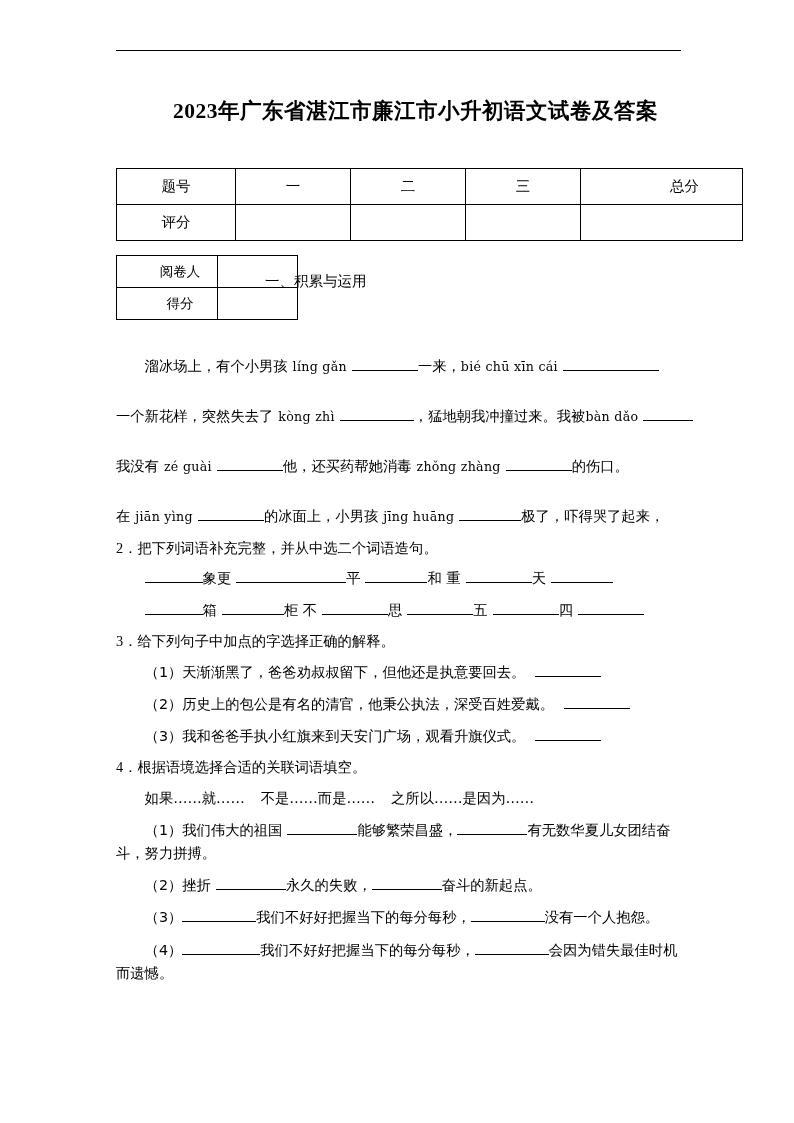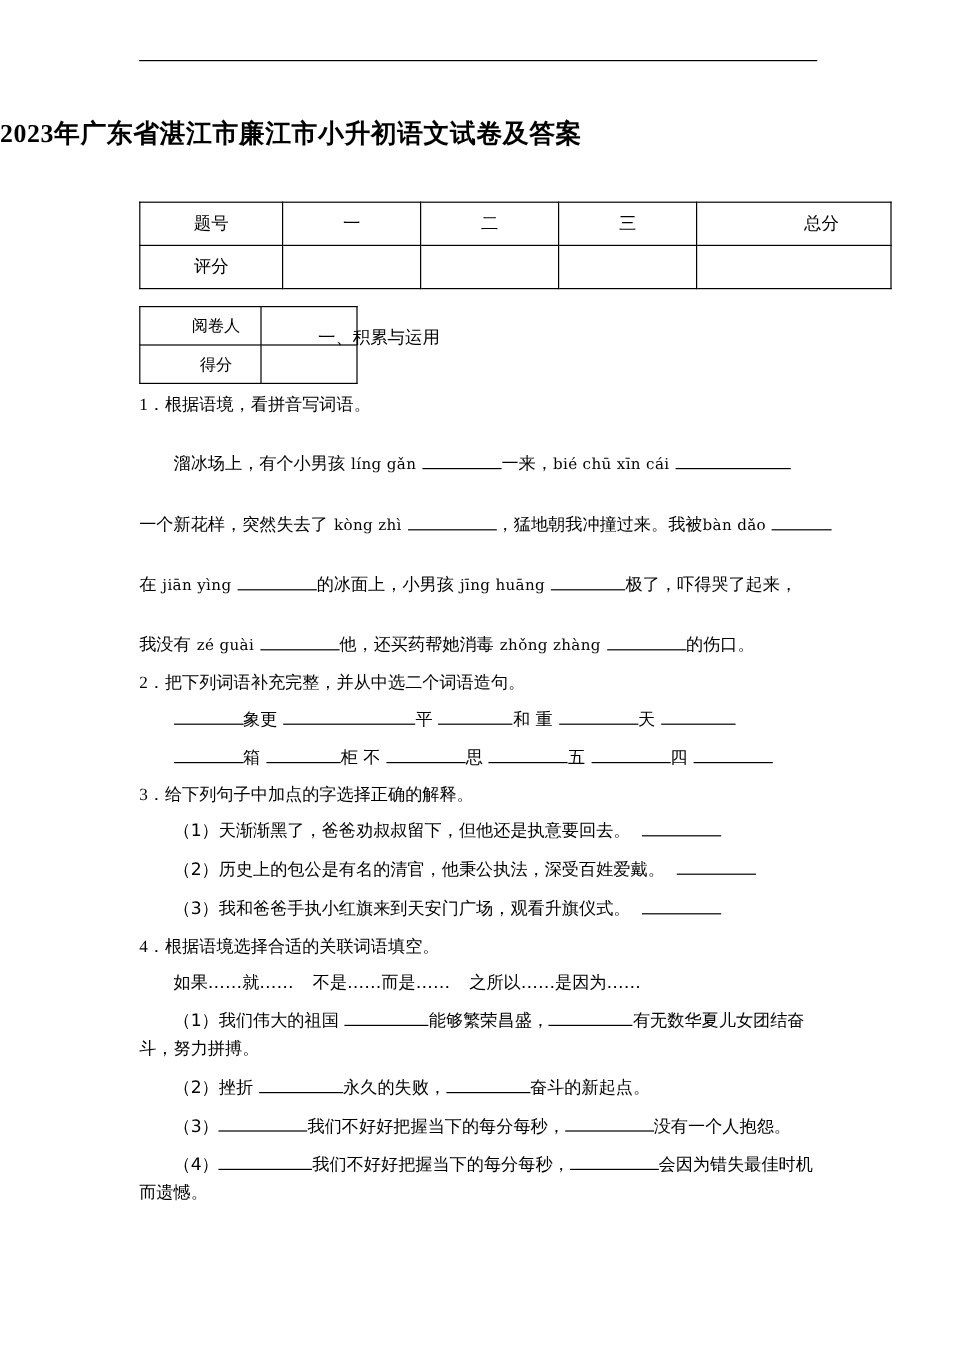--- a/index.html
+++ b/index.html
@@ -29,21 +29,21 @@
     width: 565px;
     height: 0;
     border-top: 1.6px solid #000;
   }
   
   .doc-title {
     position: absolute;
     left: 0;
     top: 96px;
     width: 658px;
-    text-align: left;
+    text-align: right;
     font-size: 21.5px;
     font-weight: bold;
     letter-spacing: 0.5px;
     font-family: "Liberation Serif", "DejaVu Serif", serif;
   }
   
   .id-line {
     position: absolute;
     left: 116px;
     top: 142px;
@@ -215,29 +215,28 @@
         <td class="g1"></td>
       </tr>
     </tbody>
       </table>
   </div>
 
   <div class="section-head">一、积累与运用</div>
 
   <div class="content">
 
-    <p class="q-stem"><span class="q-num">1．</span><span>根据语境，看拼音写词语。</span></p>
 
     <p class="para indent nowrap"><span>溜冰场上，有个小男孩</span><span class="sp"></span><span class="py">líng gǎn</span><span class="sp"></span><span class="bl w66"></span><span>一来，</span><span class="py">bié chū xīn cái</span><span class="sp"></span><span class="bl w96"></span></p>
 
     <p class="para nowrap"><span>一个新花样，突然失去了</span><span class="sp"></span><span class="py">kòng zhì</span><span class="sp"></span><span class="bl w74"></span><span>，猛地朝我冲撞过来。我被</span><span class="py">bàn dǎo</span><span class="sp"></span><span class="bl w50"></span></p>
 
+    <p class="para nowrap"><span>我没有</span><span class="sp"></span><span class="py">zé guài</span><span class="sp"></span><span class="bl w66"></span><span>他，还买药帮她消毒</span><span class="sp"></span><span class="py">zhǒng zhàng</span><span class="sp"></span><span class="bl w66"></span><span>的伤口。</span></p>
+
     <p class="para nowrap"><span>在</span><span class="sp"></span><span class="py">jiān yìng</span><span class="sp"></span><span class="bl w66"></span><span>的冰面上，小男孩</span><span class="sp"></span><span class="py">jīng huāng</span><span class="sp"></span><span class="bl w62"></span><span>极了，吓得哭了起来，</span></p>
-
-    <p class="para nowrap"><span>我没有</span><span class="sp"></span><span class="py">zé guài</span><span class="sp"></span><span class="bl w66"></span><span>他，还买药帮她消毒</span><span class="sp"></span><span class="py">zhǒng zhàng</span><span class="sp"></span><span class="bl w66"></span><span>的伤口。</span></p>
 
     <p class="q-stem"><span class="q-num">2．</span><span>把下列词语补充完整，并从中选二个词语造句。</span></p>
 
     <p class="fill-row indent"><span class="bl w58"></span><span>象更</span><span class="sp"></span><span class="bl w110"></span><span>平</span><span class="sp"></span><span class="bl w62"></span><span>和 重</span><span class="sp"></span><span class="bl w66"></span><span>天</span><span class="sp"></span><span class="bl w62"></span></p>
 
     <p class="fill-row indent"><span class="bl w58"></span><span>箱</span><span class="sp"></span><span class="bl w62"></span><span>柜 不</span><span class="sp"></span><span class="bl w66"></span><span>思</span><span class="sp"></span><span class="bl w66"></span><span>五</span><span class="sp"></span><span class="bl w66"></span><span>四</span><span class="sp"></span><span class="bl w66"></span></p>
 
     <p class="q-stem"><span class="q-num">3．</span><span>给下列句子中加点的字选择正确的解释。</span></p>
 
 

